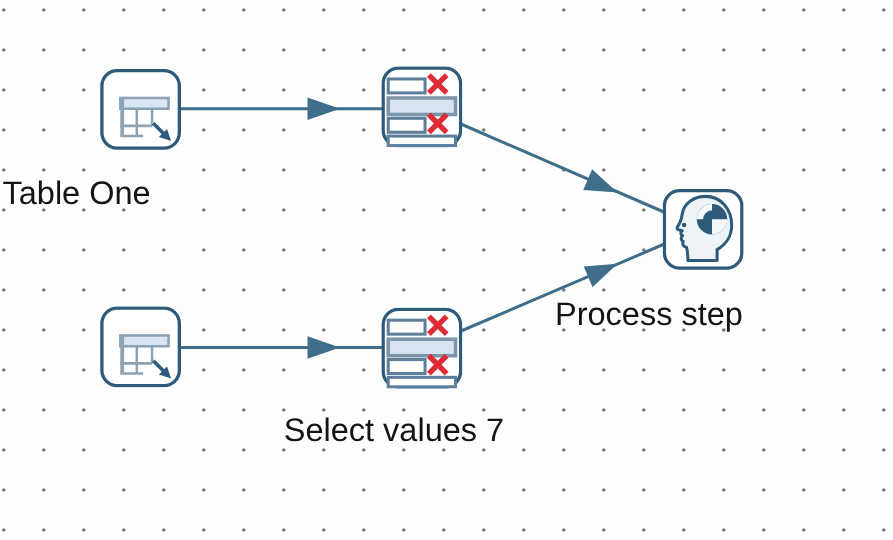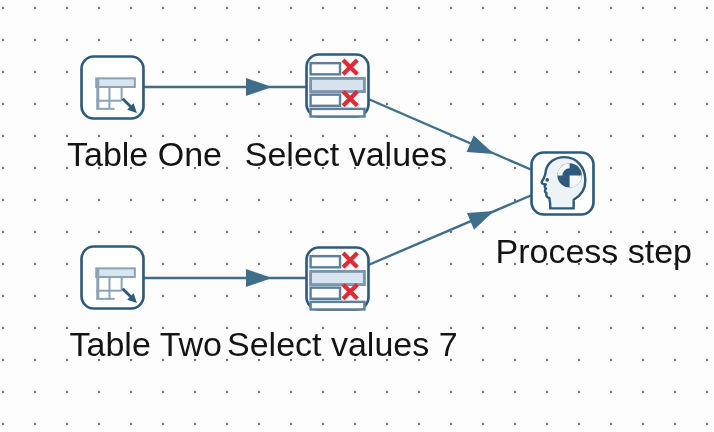--- a/index.html
+++ b/index.html
@@ -19,22 +19,22 @@
   .connections{
     position:absolute;left:0;top:0;z-index:1;
   }
   .node{
     position:absolute;z-index:2;width:65px;height:65px;
   }
   .node svg{display:block;}
   .node-label{
     position:absolute;z-index:2;
     width:220px;
-    text-align:right;
-    font-size:34px;
+    text-align:left;
+    font-size:26px;
     line-height:30px;
     color:#141414;
     white-space:nowrap;
   }
 </style>
 </head>
 <body>
 
 <div class="canvas">
 
@@ -86,40 +86,38 @@
       </g>
       <rect x="5.5" y="25" width="53" height="13" fill="#d7e3ee" stroke="#7b95aa" stroke-width="2.8"></rect>
       <rect x="5.5" y="41" width="29" height="11" fill="#fdfdfd" stroke="#5d7f9b" stroke-width="2.4"></rect>
       <g stroke="#df2b36" stroke-width="4.2">
         <line x1="37.5" y1="38" x2="51.5" y2="52"></line>
         <line x1="51.5" y1="38" x2="37.5" y2="52"></line>
       </g>
       <rect x="5.5" y="55" width="53" height="7.5" fill="#fdfdfd" stroke="#5d7f9b" stroke-width="2.4"></rect>
     </svg>
   </div>
-  <div class="node-label" style="left:227px;top:139px;">Select values</div>
 
   <div class="node" style="left:80px;top:245px;">
     <svg width="65" height="65" viewBox="0 0 64 64">
       <rect x="1.5" y="1.5" width="61" height="61" rx="12" fill="#ffffff" stroke="#2e5b7b" stroke-width="2.6"></rect>
       <rect x="16" y="23" width="38" height="8.5" fill="#d9e6f2" stroke="#8ba3b5" stroke-width="2"></rect>
       <g stroke="#8ba3b5" fill="none">
         <line x1="17.5" y1="23" x2="17.5" y2="53" stroke-width="3"></line>
         <line x1="29" y1="31.5" x2="29" y2="53" stroke-width="2"></line>
         <line x1="41" y1="31.5" x2="41" y2="45" stroke-width="2"></line>
         <line x1="16" y1="45" x2="41" y2="45" stroke-width="2"></line>
         <line x1="16" y1="53" x2="34" y2="53" stroke-width="2"></line>
       </g>
       <g>
         <line x1="42" y1="43" x2="50" y2="51" stroke="#2e5b7b" stroke-width="2.8"></line>
         <polygon points="56,57 46.4,53.8 52.8,47.4" fill="#2e5b7b"></polygon>
       </g>
     </svg>
   </div>
-  <div class="node-label" style="left:2px;top:329px;">Table Two</div>
 
   <div class="node" style="left:305px;top:246px;">
     <svg width="65" height="65" viewBox="0 0 64 64">
       <rect x="1.5" y="1.5" width="61" height="61" rx="12" fill="#ffffff" stroke="#2e5b7b" stroke-width="2.6"></rect>
       <rect x="5.5" y="10" width="29" height="11" fill="#fdfdfd" stroke="#5d7f9b" stroke-width="2.4"></rect>
       <g stroke="#df2b36" stroke-width="4.2">
         <line x1="37.5" y1="7" x2="51.5" y2="21"></line>
         <line x1="51.5" y1="7" x2="37.5" y2="21"></line>
       </g>
       <rect x="5.5" y="25" width="53" height="13" fill="#d7e3ee" stroke="#7b95aa" stroke-width="2.8"></rect>
@@ -151,15 +149,15 @@
                C 50 44, 54.5 37, 54.5 29
                C 54.5 16, 46 6, 34 6 Z" fill="#eef3f8" stroke="#2e5b7b" stroke-width="2.4" stroke-linejoin="round"></path>
       <g>
         <circle cx="39" cy="24" r="12" fill="#2e5b7b"></circle>
         <path d="M 39 24 L 51 24 A 12 12 0 0 1 39 36 Z" fill="#f4f8fb"></path>
         <path d="M 27 24 A 12 12 0 0 1 39 12 L 39 17 A 7 7 0 0 0 32 24 Z" fill="#f4f8fb"></path>
       </g>
       <circle cx="17" cy="28.5" r="1.8" fill="#2e5b7b"></circle>
     </svg>
   </div>
-  <div class="node-label" style="left:472px;top:236px;">Process step</div>
+  <div class="node-label" style="left:444px;top:236px;">Process step</div>
 
 </div>
 
 </body></html>

